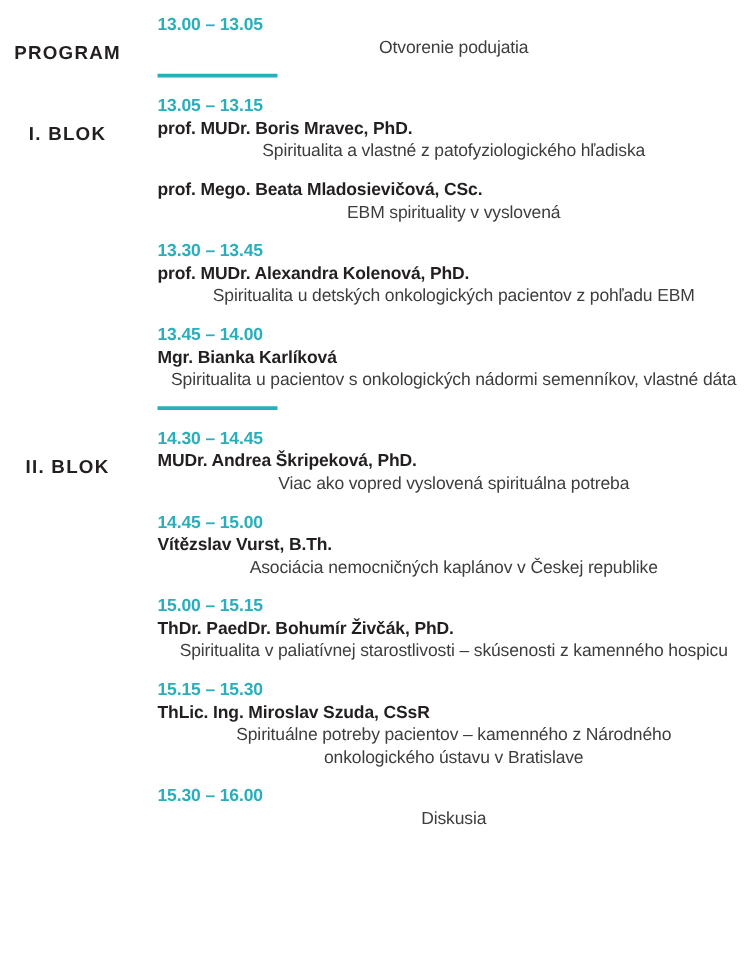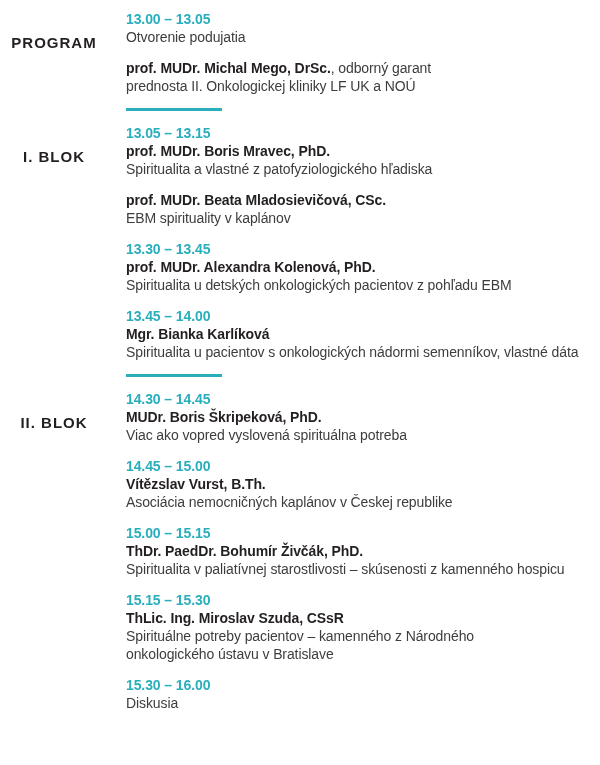--- a/index.html
+++ b/index.html
@@ -44,20 +44,21 @@
     letter-spacing: -0.1px;
     white-space: nowrap;
   }
   .name { font-weight: 700; color: var(--heading-black); }
   .desc {
     font-size: 14px;
     line-height: 18px;
     color: var(--body-text);
     letter-spacing: -0.1px;
     white-space: nowrap;
+    text-align: center;
   }
   .divider {
     width: 96px;
     height: 3px;
     background: var(--accent-teal);
     margin: 4px 0 13px 0;
   }
 </style>
 </head>
 <body>
@@ -66,41 +67,37 @@
 
   <section class="section">
     <div class="label-col">
       <div class="section-label">PROGRAM</div>
     </div>
     <div class="content-col">
       <div class="entry">
         <div class="time">13.00 – 13.05</div>
         <div class="desc">Otvorenie podujatia</div>
       </div>
-      <div class="entry">
-        <div class="name-line"><span class="name">prof. MUDr. Michal Mego, DrSc.</span><span>, odborný garant</span></div>
-        <div class="desc">prednosta II. Onkologickej kliniky LF UK a NOÚ</div>
-      </div>
       <div class="divider"></div>
     </div>
   </section>
 
   <section class="section">
     <div class="label-col">
       <div class="section-label">I. BLOK</div>
     </div>
     <div class="content-col">
       <div class="entry">
         <div class="time">13.05 – 13.15</div>
         <div class="name-line"><span class="name">prof. MUDr. Boris Mravec, PhD.</span></div>
         <div class="desc">Spiritualita a vlastné z patofyziologického hľadiska</div>
       </div>
       <div class="entry">
-        <div class="name-line"><span class="name">prof. MUDr. Beata Mladosievičová, CSc.</span></div>
-        <div class="desc">EBM spirituality v kaplánov</div>
+        <div class="name-line"><span class="name">prof. Mego. Beata Mladosievičová, CSc.</span></div>
+        <div class="desc">EBM spirituality v vyslovená</div>
       </div>
       <div class="entry">
         <div class="time">13.30 – 13.45</div>
         <div class="name-line"><span class="name">prof. MUDr. Alexandra Kolenová, PhD.</span></div>
         <div class="desc">Spiritualita u detských onkologických pacientov z pohľadu EBM</div>
       </div>
       <div class="entry">
         <div class="time">13.45 – 14.00</div>
         <div class="name-line"><span class="name">Mgr. Bianka Karlíková</span></div>
         <div class="desc">Spiritualita u pacientov s onkologických nádormi semenníkov, vlastné dáta</div>
@@ -109,21 +106,21 @@
     </div>
   </section>
 
   <section class="section">
     <div class="label-col">
       <div class="section-label">II. BLOK</div>
     </div>
     <div class="content-col">
       <div class="entry">
         <div class="time">14.30 – 14.45</div>
-        <div class="name-line"><span class="name">MUDr. Boris Škripeková, PhD.</span></div>
+        <div class="name-line"><span class="name">MUDr. Andrea Škripeková, PhD.</span></div>
         <div class="desc">Viac ako vopred vyslovená spirituálna potreba</div>
       </div>
       <div class="entry">
         <div class="time">14.45 – 15.00</div>
         <div class="name-line"><span class="name">Vítězslav Vurst, B.Th.</span></div>
         <div class="desc">Asociácia nemocničných kaplánov v Českej republike</div>
       </div>
       <div class="entry">
         <div class="time">15.00 – 15.15</div>
         <div class="name-line"><span class="name">ThDr. PaedDr. Bohumír Živčák, PhD.</span></div>

